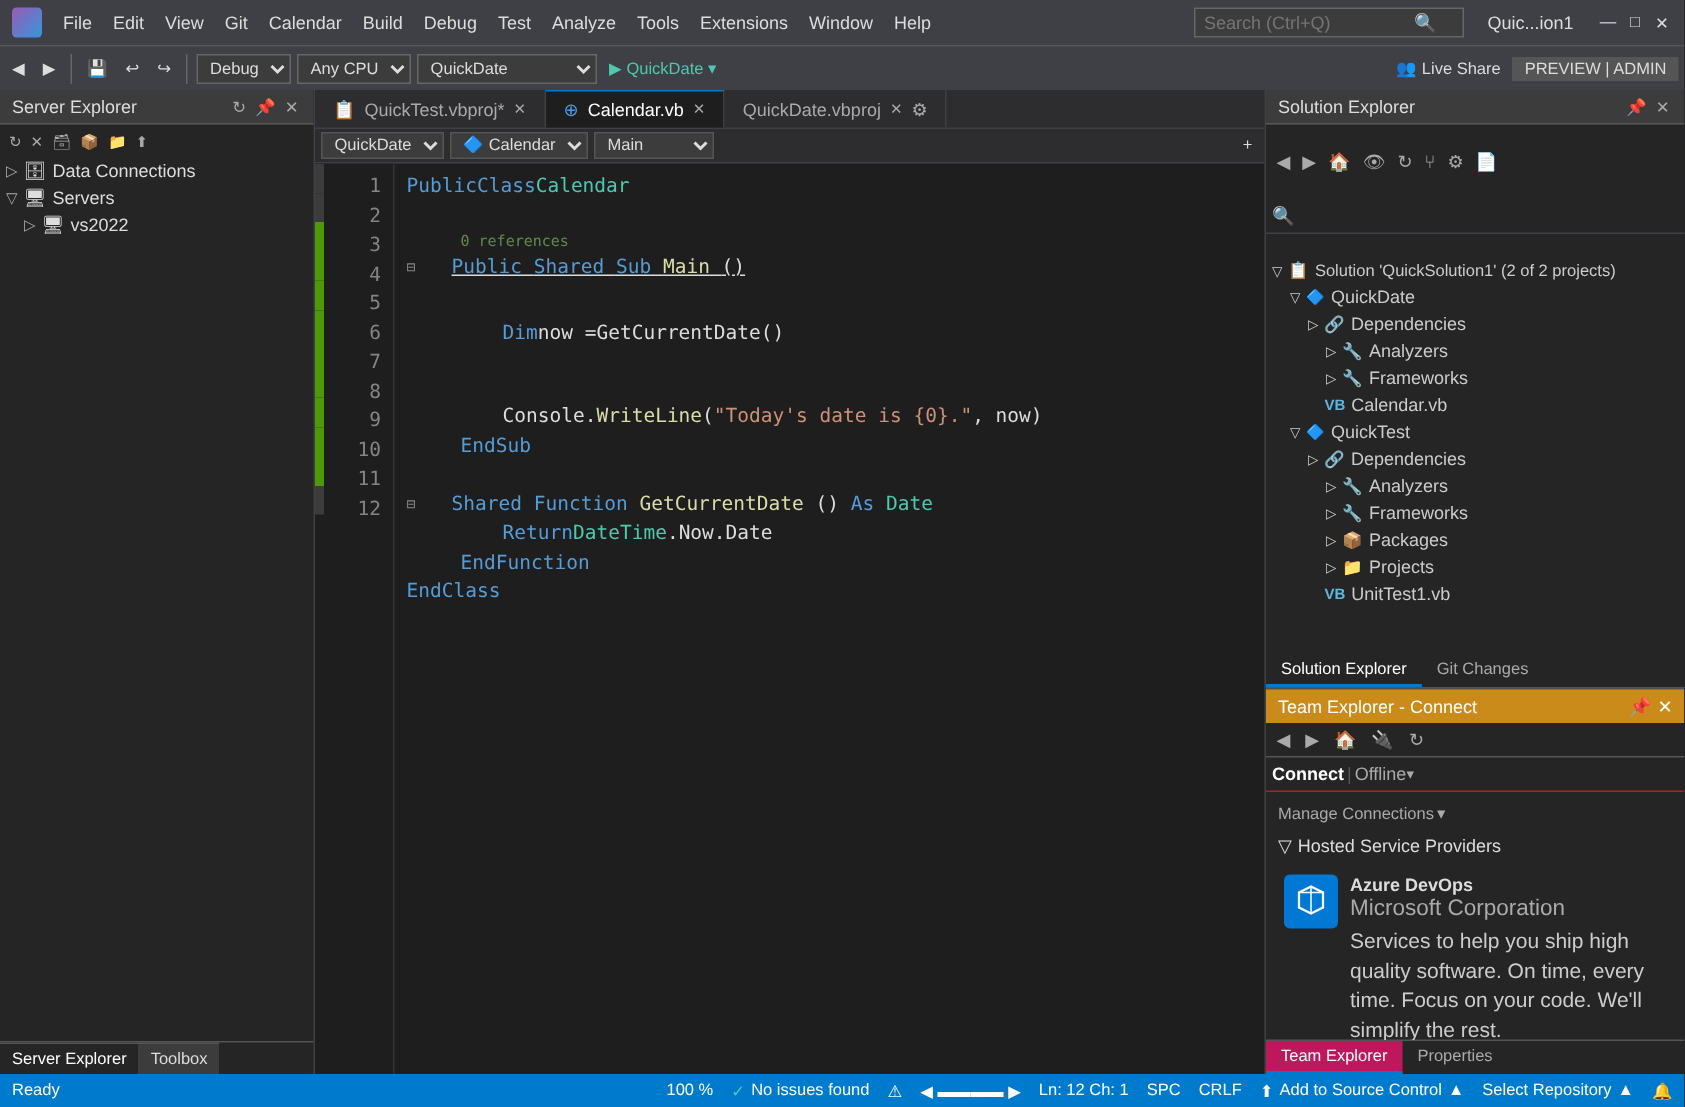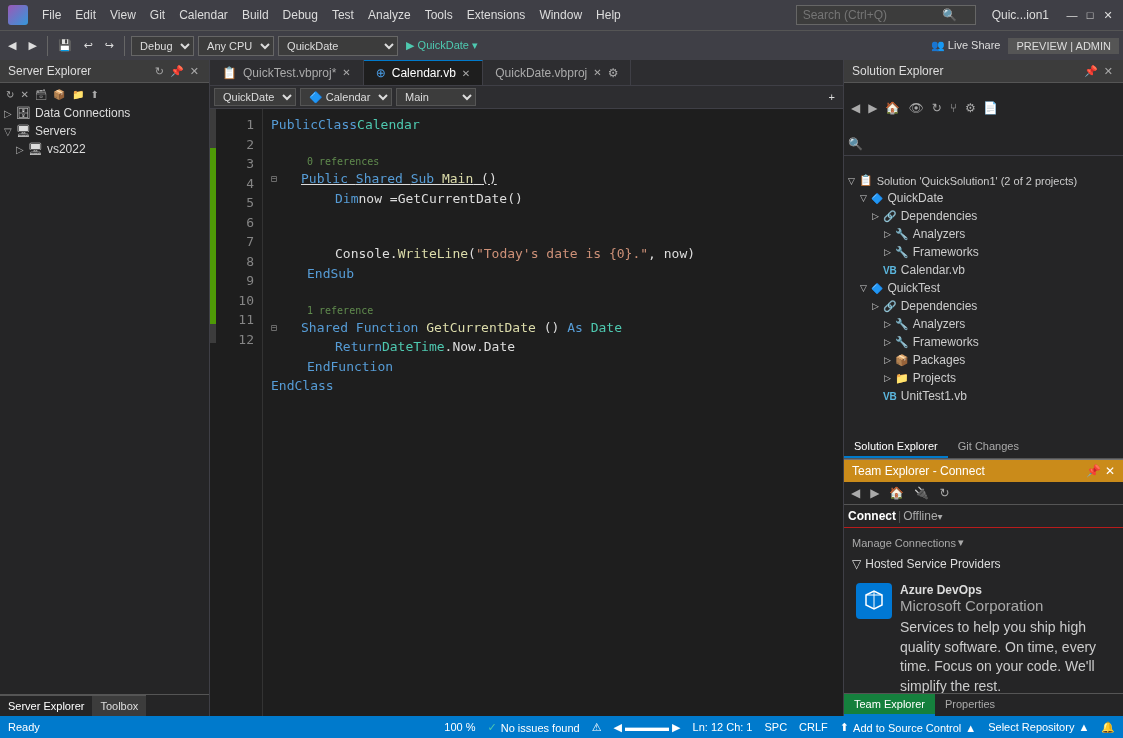--- a/index.html
+++ b/index.html
@@ -88,27 +88,27 @@
     .azure-devops-item { padding: 8px; display: flex; gap: 8px; align-items: flex-start; border-bottom: 1px solid #3f3f46; }
     .azure-logo { width: 36px; height: 36px; background: #0078d4; border-radius: 4px; display: flex; align-items: center; justify-content: center; color: #fff; font-size: 18px; flex-shrink: 0; }
     .azure-info { flex: 1; }
     .azure-title { font-size: 12px; color: #ddd; font-weight: bold; }
     .azure-subtitle { font-size: 15px; color: #aaa; }
     .azure-desc { font-size: 14px; color: #ccc; margin-top: 4px; line-height: 1.4; }
     .azure-links { display: flex; gap: 12px; margin-top: 6px; }
     .azure-link { color: #4a9ee8; font-size: 11px; cursor: pointer; text-decoration: underline; }
     #team-explorer-tabs { display: flex; border-top: 1px solid #555; }
     #team-explorer-tabs .tab { padding: 4px 10px; font-size: 11px; cursor: pointer; color: #aaa; }
-    #team-explorer-tabs .tab.active { background: #15803d; color: #fff; border-bottom: 2px solid #007acc; }
+    #team-explorer-tabs .tab.active { background: #be185d; color: #fff; border-bottom: 2px solid #007acc; }
 
     
     #status-bar { height: 22px; background: #007acc; display: flex; align-items: center; padding: 0 8px; gap: 12px; font-size: 11px; color: #fff; }
     #status-bar .status-left { display: flex; align-items: center; gap: 8px; }
     #status-bar .status-right { margin-left: auto; display: flex; align-items: center; gap: 12px; }
-    .status-item { display: flex; align-items: flex-end; gap: 4px; cursor: pointer; }
+    .status-item { display: flex; align-items: flex-start; gap: 4px; cursor: pointer; }
 
     
     ::-webkit-scrollbar { width: 8px; height: 8px; }
     ::-webkit-scrollbar-track { background: #252526; }
     ::-webkit-scrollbar-thumb { background: #555; }
     .sol-panel-btn { background: transparent; border: none; color: #aaa; cursor: pointer; font-size: 12px; padding: 2px 3px; }
   </style>
 </head>
 <body>
 
@@ -279,41 +279,40 @@
           <div class="code-line">
             <span class="fold-marker">⊟</span>
             <span style="padding-left:20px;text-decoration:underline;">
               <span class="kw-blue">Public </span>
               <span class="kw-blue">Shared </span>
               <span class="kw-blue">Sub </span>
               <span class="kw-yellow">Main</span>
               <span>()</span>
             </span>
           </div>
-          <div class="code-line" style="padding-left:64px;">
+          <div class="code-line" style="padding-left:64px;margin-top:24px;">
             <span class="kw-blue">Dim </span>
             <span>now = </span>
             <span>GetCurrentDate</span>
             <span>()</span>
           </div>
           <div class="code-line" style="padding-left:64px;margin-top:36px;">
             <span>Console.</span>
             <span class="kw-yellow">WriteLine</span>
             <span>(</span>
             <span class="kw-string">"Today's date is {0}."</span>
             <span>, now)</span>
           </div>
           <div class="code-line" style="padding-left:36px;">
             <span class="kw-blue">End </span>
             <span class="kw-blue">Sub</span>
           </div>
         </div>
         <div class="code-line">&nbsp;</div>
         <div style="display:flex; flex-direction:column;">
-          <div class="ref-hint" style="padding-left:36px;">1 reference</div>
           <div class="code-line">
             <span class="fold-marker">⊟</span>
             <span style="padding-left:20px;">
               <span class="kw-blue">Shared </span>
               <span class="kw-blue">Function </span>
               <span class="kw-yellow">GetCurrentDate</span>
               <span>() </span>
               <span class="kw-blue">As </span>
               <span class="kw-type">Date</span>
             </span>

